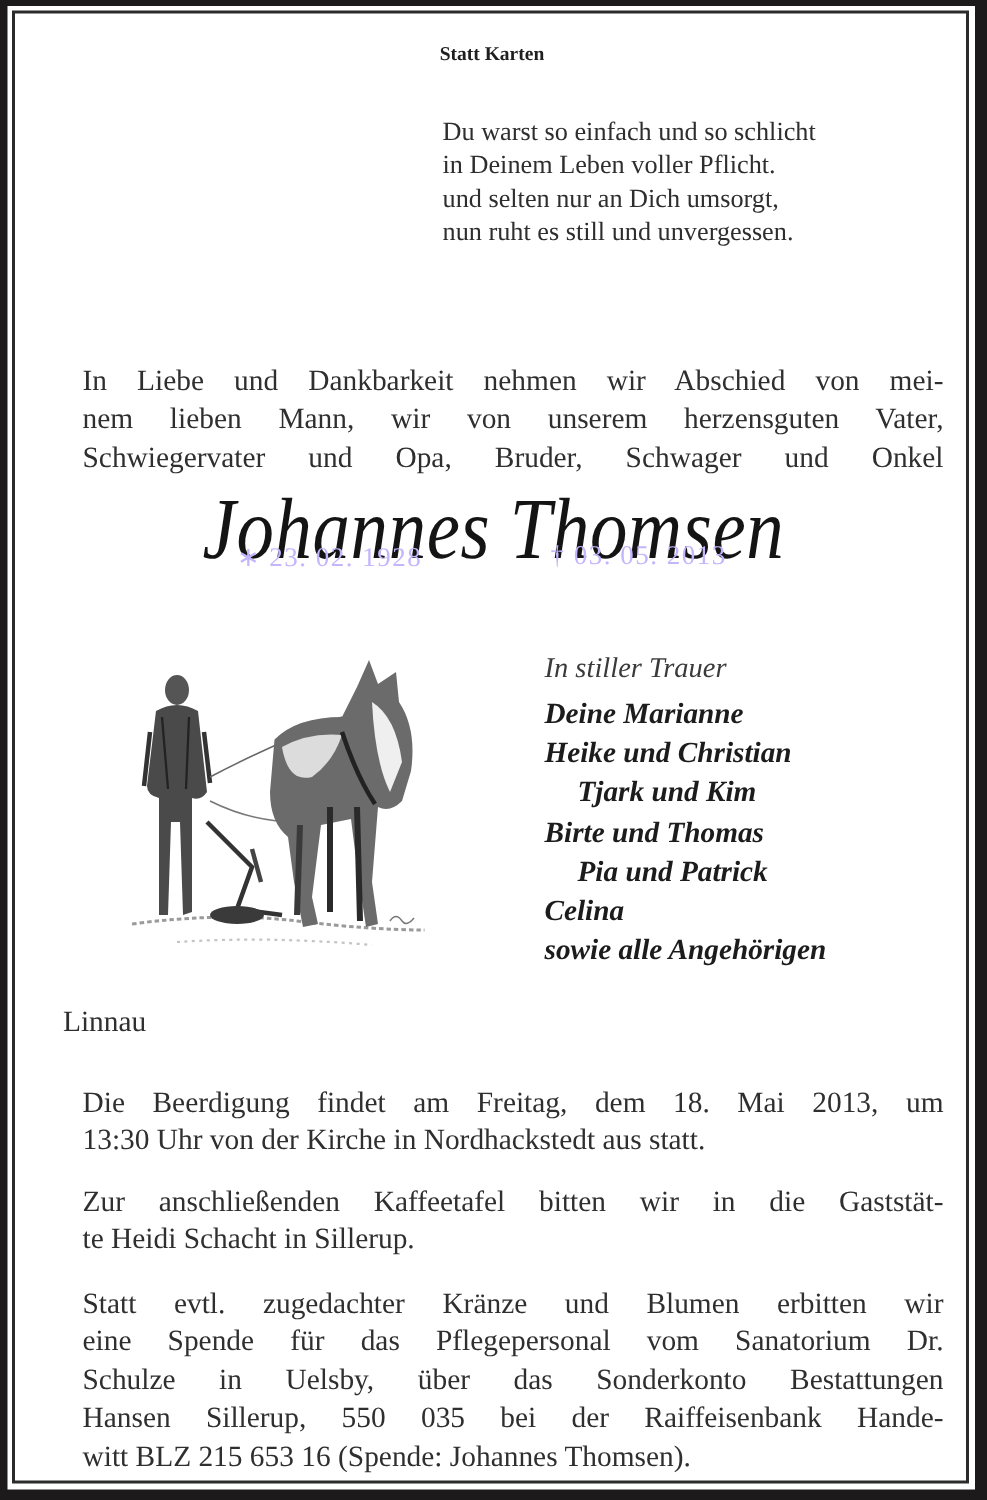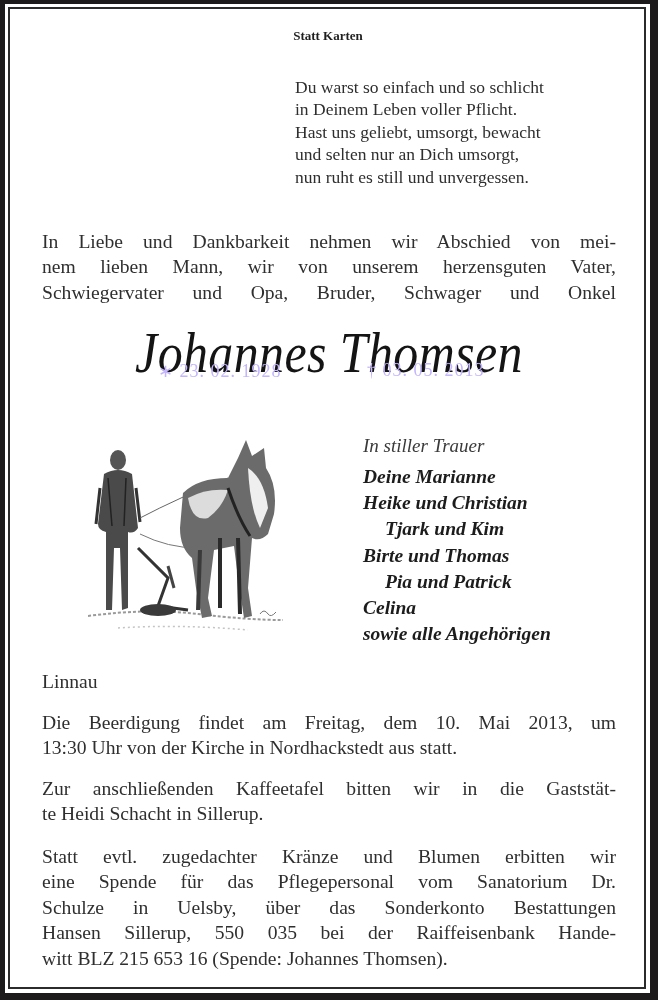--- a/index.html
+++ b/index.html
@@ -24,21 +24,21 @@
     }
     .heading span { position: relative; left: -1px; }
     .poem {
       left: 295px; top: 76px; font-family: "Liberation Serif", serif;
       font-size: 17.5px; line-height: 22.4px; color: #2e2e2e;
     }
     .poem div { white-space: nowrap; }
     .para {
       position: absolute; left: 42px; width: 574px;
       font-family: "Liberation Serif", serif; font-size: 19.6px;
-      line-height: 25.4px; color: #2f2f2f; margin: 0;
+      line-height: 25.4px; color: #2f2f2f; margin: 13px;
     }
     .para .ln { display: block; text-align: justify; text-align-last: justify; white-space: nowrap; height: 25.4px; }
     .para .ln.last { text-align-last: left; }
     .name {
       left: 0; width: 658px; top: 322px; text-align: center;
       font-family: "Liberation Serif", serif; font-style: italic;
       font-size: 58px; line-height: 62px; color: #141414;
       letter-spacing: 0.5px; transform: scaleX(0.86); transform-origin: 329px 0;
     }
     .date {
@@ -65,21 +65,20 @@
 <body>
 
 <div class="frame-outer"></div>
 <div class="frame-inner"></div>
 
 <h1 class="abs heading"><span>Statt Karten</span></h1>
 
 <div class="abs poem">
   <div>Du warst so einfach und so schlicht</div>
   <div>in Deinem Leben voller Pflicht.</div>
-  <div>Hast uns geliebt, umsorgt, bewacht</div>
   <div>und selten nur an Dich umsorgt,</div>
   <div>nun ruht es still und unvergessen.</div>
 </div>
 
 <p class="para" style="top:229px;">
   <span class="ln">In Liebe und Dankbarkeit nehmen wir Abschied von mei-</span>
   <span class="ln">nem lieben Mann, wir von unserem herzensguten Vater,</span>
   <span class="ln">Schwiegervater und Opa, Bruder, Schwager und Onkel</span>
 </p>
 
@@ -122,21 +121,21 @@
   <div class="m indent">Tjark und Kim</div>
   <div class="m">Birte und Thomas</div>
   <div class="m indent">Pia und Patrick</div>
   <div class="m">Celina</div>
   <div class="m">sowie alle Angehörigen</div>
 </div>
 
 <div class="abs place">Linnau</div>
 
 <p class="para" style="top:710px;">
-  <span class="ln">Die Beerdigung findet am Freitag, dem 10. Mai 2013, um</span>
+  <span class="ln">Die Beerdigung findet am Freitag, dem 18. Mai 2013, um</span>
   <span class="ln last">13:30 Uhr von der Kirche in Nordhackstedt aus statt.</span>
 </p>
 
 <p class="para" style="top:776px;">
   <span class="ln">Zur anschließenden Kaffeetafel bitten wir in die Gaststät-</span>
   <span class="ln last">te Heidi Schacht in Sillerup.</span>
 </p>
 
 <p class="para" style="top:844px;">
   <span class="ln">Statt evtl. zugedachter Kränze und Blumen erbitten wir</span>

